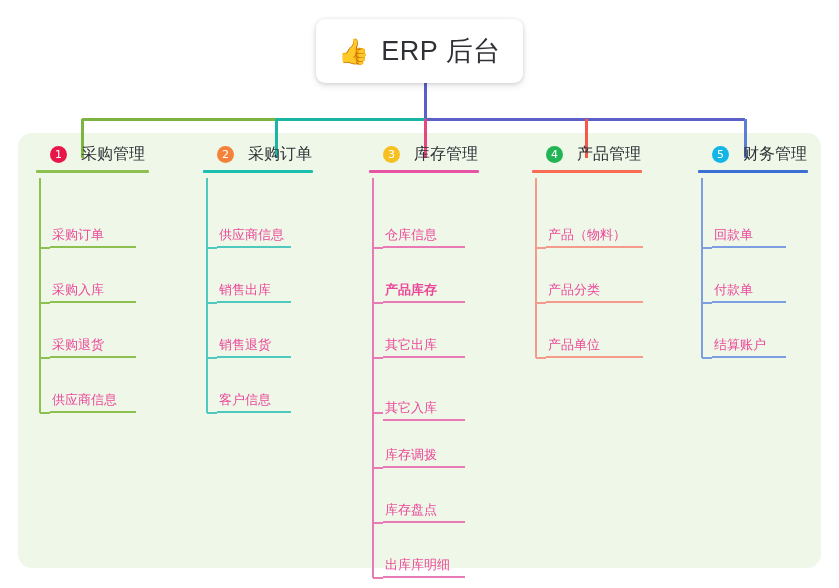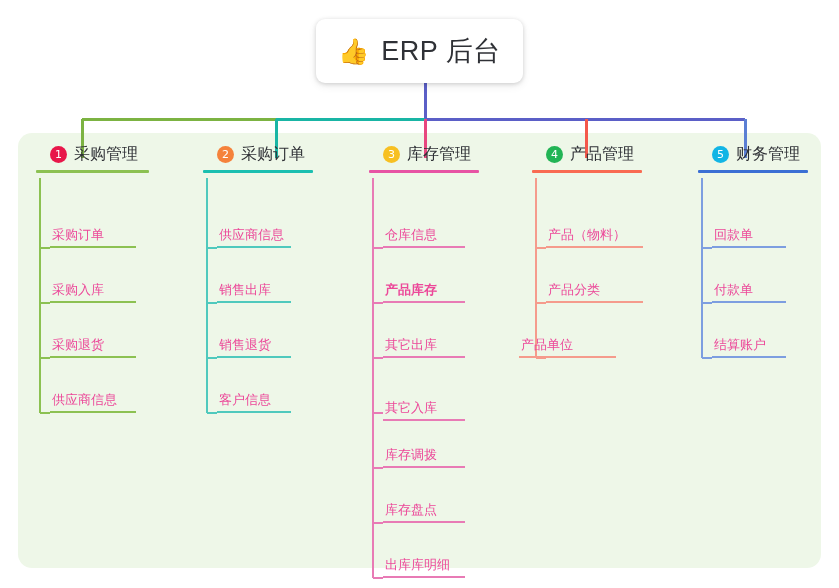--- a/index.html
+++ b/index.html
@@ -48,21 +48,21 @@
     display:flex;align-items:center;gap:7px;
     height:28px;
     padding-left:14px;
     box-sizing:border-box;
   }
   .badge{
     width:17px;height:17px;border-radius:50%;
     color:#fff;font-size:11px;line-height:17px;text-align:center;
     flex:0 0 auto;font-family:"DejaVu Sans",sans-serif;
   }
-  .head-label{font-size:16px;color:#2f3136;white-space:nowrap;}
+  .head-label{font-size:16px;color:#2f3136;white-space:nowrap;margin-left:7px;}
   .head-rule{position:absolute;left:0;bottom:-5px;height:3px;border-radius:1px;}
 
   .leaf{
     position:absolute;
     height:20px;
   }
   .leaf-label{
     position:absolute;left:0;bottom:4px;
     font-size:13px;color:#ec4899;white-space:nowrap;
     padding-left:2px;
@@ -218,21 +218,21 @@
       <div class="leaf-rule" style="background: rgb(232, 123, 181); width: 82px;"></div>
     </div>
     <div class="leaf" style="left: 546px; top: 228px; width: 97px;">
       <span class="leaf-label">产品（物料）</span>
       <div class="leaf-rule" style="background: rgb(245, 155, 140); width: 97px;"></div>
     </div>
     <div class="leaf" style="left: 546px; top: 283px; width: 97px;">
       <span class="leaf-label">产品分类</span>
       <div class="leaf-rule" style="background: rgb(245, 155, 140); width: 97px;"></div>
     </div>
-    <div class="leaf" style="left: 519px; top: 338px; width: 97px;">
+    <div class="leaf" style="left: 546px; top: 338px; width: 97px;">
       <span class="leaf-label">产品单位</span>
       <div class="leaf-rule" style="background: rgb(245, 155, 140); width: 97px;"></div>
     </div>
     <div class="leaf" style="left: 712px; top: 228px; width: 74px;">
       <span class="leaf-label">回款单</span>
       <div class="leaf-rule" style="background: rgb(125, 158, 224); width: 74px;"></div>
     </div>
     <div class="leaf" style="left: 712px; top: 283px; width: 74px;">
       <span class="leaf-label">付款单</span>
       <div class="leaf-rule" style="background: rgb(125, 158, 224); width: 74px;"></div>

